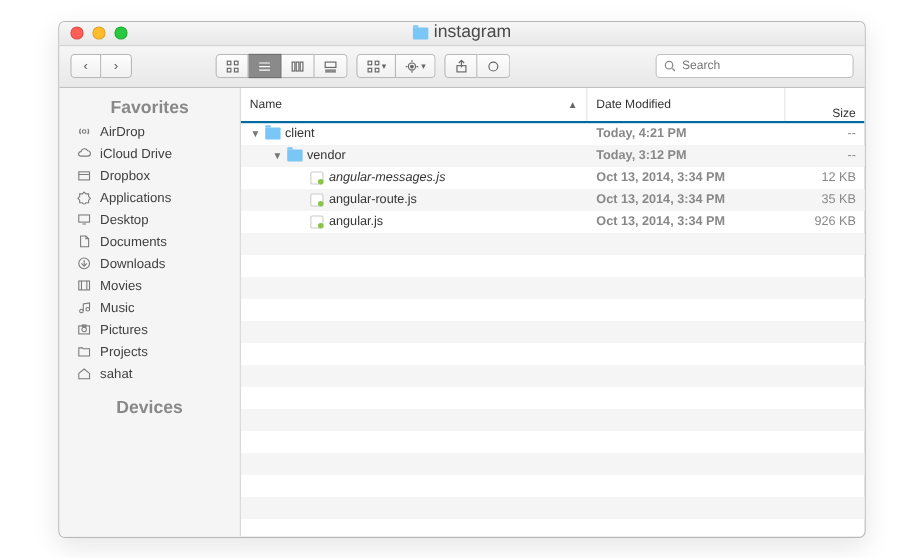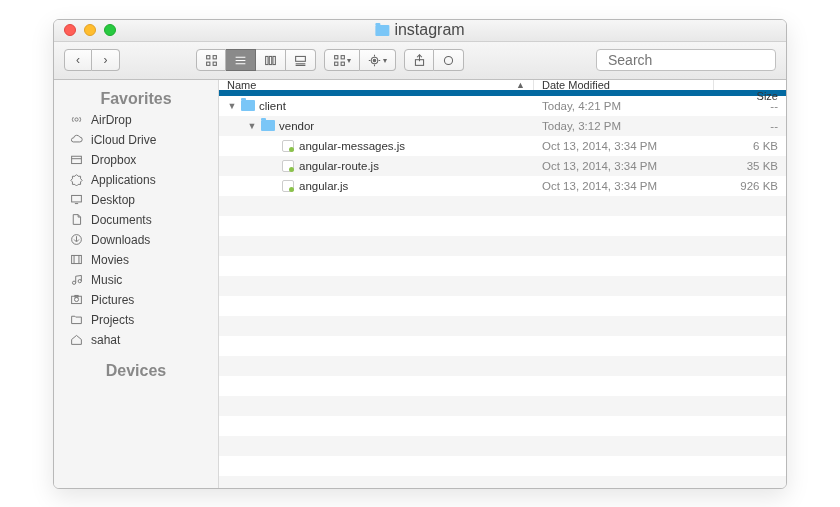--- a/index.html
+++ b/index.html
@@ -19,41 +19,41 @@
 .seg .btn { height: 22px; background: linear-gradient(#fdfdfd,#f1f1f1); border: 1px solid #b8b8b8; display: flex; align-items: center; justify-content: center; color: #555; font-size: 12px; }
 .seg .btn:first-child { border-radius: 4px 0 0 4px; }
 .seg .btn:last-child { border-radius: 0 4px 4px 0; }
 .seg .btn + .btn { border-left: none; }
 .seg .btn.active { background: #8a8a8a; color: #fff; border-color: #707070; }
 .btn.nav { width: 28px; }
 .btn.view { width: 30px; }
 .btn.tool { width: 36px; }
 .btn.small { width: 30px; }
 .search-wrap { margin-left: auto; width: 180px; height: 22px; background: #fff; border: 1px solid #c0c0c0; border-radius: 4px; display: flex; align-items: center; padding: 0 6px; gap: 5px; }
-.search-wrap input { border: none; outline: none; flex: 1; font-size: 14px; color: #333; background: transparent; }
+.search-wrap input { border: none; outline: none; flex: 1; font-size: 11px; color: #333; background: transparent; }
 .search-icon-svg { width: 12px; height: 12px; stroke: #888; fill: none; stroke-width: 1.5; }
 .body { flex: 1; display: flex; overflow: hidden; }
 .sidebar { width: 165px; background: #f5f5f5; border-right: 1px solid #d8d8d8; padding-top: 6px; overflow-y: auto; }
 .sb-header { font-size: 16px; color: #888; font-weight: 700; padding: 4px 10px 2px; text-align: center; }
 .sb-item { display: flex; align-items: center; gap: 7px; padding: 3px 10px 3px 14px; font-size: 12px; color: #404040; cursor: default; }
 .sb-item .sicon { width: 16px; height: 14px; display: flex; align-items: center; justify-content: center; color: #7a7a7a; }
 .sb-item .sicon svg { width: 15px; height: 13px; stroke: #7a7a7a; fill: none; stroke-width: 1.2; }
 .content { flex: 1; display: flex; flex-direction: column; }
-.cols { height: 16px; border-bottom: 6px solid #0369a1; display: flex; font-size: 11px; color: #333; background: #fff; }
+.cols { height: 32px; border-bottom: 2px solid #0369a1; display: flex; font-size: 11px; color: #333; background: #fff; }
 .col { display: flex; align-items: center; padding: 0 8px; border-right: 1px solid #e4e4e4; }
 .col-name { flex: 1; }
 .col-date { width: 180px; }
 .col-size { width: 72px; justify-content: flex-end; border-right: none; margin-top: 16px; }
 .sort-arrow { margin-left: auto; font-size: 9px; color: #666; }
 .rows { flex: 1; overflow-y: auto; }
 .row { height: 20px; display: flex; align-items: center; font-size: 11.5px; color: #333; }
 .row:nth-child(even) { background: #f5f5f5; }
 .row.empty { }
 .cell-name { flex: 1; display: flex; align-items: center; gap: 4px; }
-.cell-date { width: 180px; padding: 0 8px; color: #888; }
+.cell-date { width: 180px; padding: 0 8px; color: #888; font-weight: bold; }
 .cell-size { width: 72px; padding: 0 8px; text-align: right; color: #888; }
 .disclosure { width: 10px; font-size: 9px; color: #777; display: inline-flex; justify-content: center; }
 .row-icon { width: 14px; height: 12px; display: inline-flex; align-items: center; justify-content: center; }
 .folder-blue { width: 14px; height: 11px; background: #7ac6f7; border-radius: 1px; position: relative; }
 .folder-blue::before { content: ""; position: absolute; top: -2px; left: 0; width: 5px; height: 2px; background: #7ac6f7; border-radius: 1px 1px 0 0; }
 .js-icon { width: 12px; height: 12px; background: #fff; border: 1px solid #ccc; border-radius: 2px; position: relative; }
 .js-icon::after { content: ""; position: absolute; width: 5px; height: 5px; background: #8bc34a; border-radius: 50%; right: -1px; bottom: -1px; }
 .chev::before { content: "‹"; }
 .chev.r::before { content: "›"; }
 .icon-svg { width: 13px; height: 13px; stroke: #666; fill: none; stroke-width: 1.3; }
@@ -309,47 +309,47 @@
               <span class="disclosure">▼</span>
               <span class="row-icon">
                 <span class="folder-blue"></span>
               </span>
               <span>vendor</span>
             </div>
             <div class="cell-date">Today, 3:12 PM</div>
             <div class="cell-size">--</div>
           </div>
           <div class="row">
+            <div class="cell-name" style="padding-left: 48px; font-style: italic;">
+              <span class="disclosure"></span>
+              <span class="row-icon">
+                <span class="js-icon"></span>
+              </span>
+              <span>angular-messages.js</span>
+            </div>
+            <div class="cell-date">Oct 13, 2014, 3:34 PM</div>
+            <div class="cell-size">12 KB</div>
+          </div>
+          <div class="row">
             <div class="cell-name" style="padding-left: 48px;">
               <span class="disclosure"></span>
               <span class="row-icon">
                 <span class="js-icon"></span>
               </span>
-              <span>angular-messages.js</span>
+              <span>angular-route.js</span>
             </div>
             <div class="cell-date">Oct 13, 2014, 3:34 PM</div>
-            <div class="cell-size">6 KB</div>
+            <div class="cell-size">35 KB</div>
           </div>
           <div class="row">
             <div class="cell-name" style="padding-left: 48px;">
               <span class="disclosure"></span>
               <span class="row-icon">
                 <span class="js-icon"></span>
               </span>
-              <span>angular-route.js</span>
-            </div>
-            <div class="cell-date">Oct 13, 2014, 3:34 PM</div>
-            <div class="cell-size">35 KB</div>
-          </div>
-          <div class="row">
-            <div class="cell-name" style="padding-left: 48px;">
-              <span class="disclosure"></span>
-              <span class="row-icon">
-                <span class="js-icon"></span>
-              </span>
               <span>angular.js</span>
             </div>
             <div class="cell-date">Oct 13, 2014, 3:34 PM</div>
             <div class="cell-size">926 KB</div>
           </div>
           <div class="row empty"></div>
           <div class="row empty"></div>
           <div class="row empty"></div>
           <div class="row empty"></div>
           <div class="row empty"></div>

